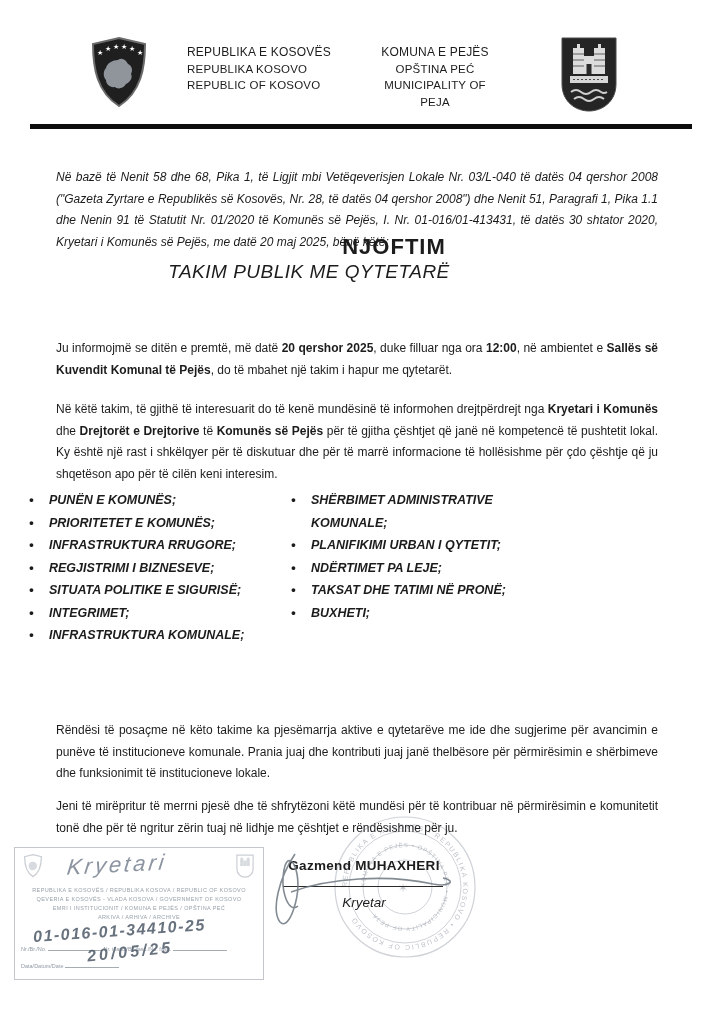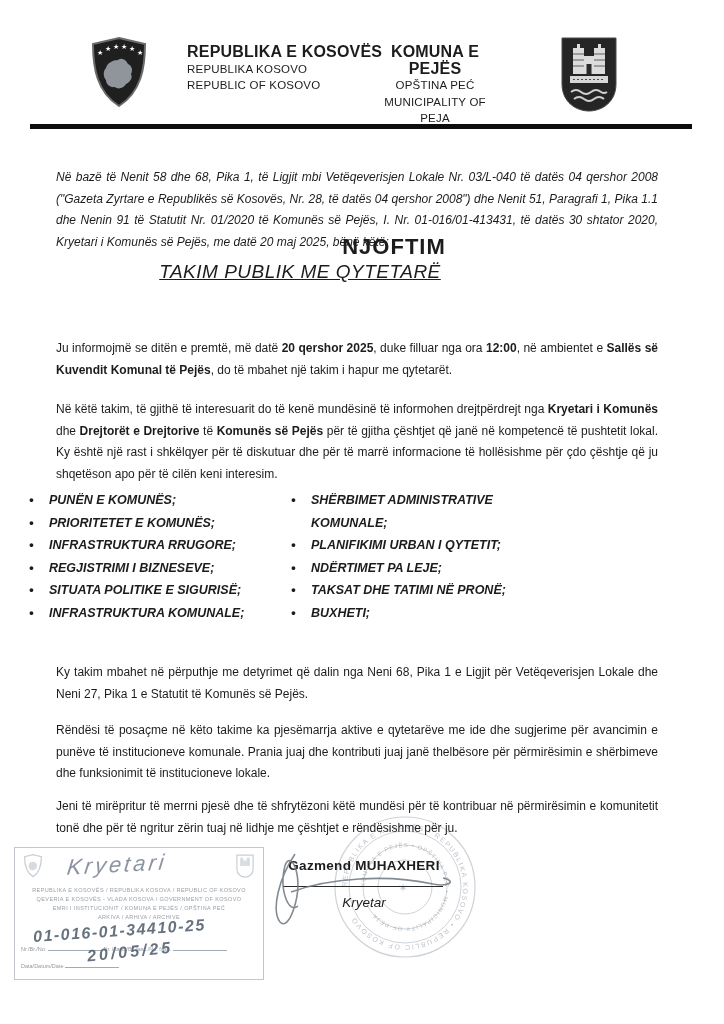--- a/index.html
+++ b/index.html
@@ -6,29 +6,29 @@
   .page{
     position:relative;width:724px;height:1024px;background:#ffffff;
     font-family:"Liberation Sans",sans-serif;color:#1c1c1c;overflow:hidden;
     margin:0 auto;
   }
   
   .header{position:absolute;top:34px;left:0;width:724px;height:86px;}
   .logo-ks{position:absolute;left:88px;top:2px;}
   .logo-peja{position:absolute;left:557px;top:0px;}
   .hblock{position:absolute;font-size:11.5px;line-height:16.5px;letter-spacing:.2px;}
-  .hblock .b1{font-weight:bold;font-size:16px;}
+  .hblock .b1{font-weight:normal;font-size:12px;}
   .hb-left{left:187px;top:10px;text-align:left;}
   .hb-right{left:368px;top:10px;width:134px;text-align:center;}
   .divider{position:absolute;top:124px;left:30px;width:662px;height:5px;background:#0d0d0d;}
   
   .txt{position:absolute;left:56px;width:602px;font-size:12px;line-height:21.5px;text-align:justify;z-index:2;}
   .intro{top:155px;font-style:italic;}
   .title{position:absolute;top:234px;left:0;width:724px;text-align:center;font-weight:bold;font-size:22px;letter-spacing:1px;z-index:2;padding-left:32px;}
-  .subtitle{position:absolute;top:261px;left:0;width:600px;text-align:center;font-style:italic;font-size:19px;letter-spacing:.5px;z-index:2;text-decoration:underline;}
+  .subtitle{position:absolute;top:261px;left:9px;width:600px;text-align:center;font-style:italic;font-size:19px;letter-spacing:.5px;z-index:2;}
   .p2{top:326px;} .p3{top:387px;} .p4{top:650px;} .p5{top:708px;} .p6{top:784px;}
   
   .topics{position:absolute;top:489px;left:0;width:724px;display:flex;z-index:2;}
   .topics ul{margin:0;padding:0;list-style:none;font-weight:bold;font-style:italic;font-size:12.5px;line-height:22.5px;}
   .topics ul li{position:relative;padding-left:24px;margin-left:25px;}
   .topics ul li::before{content:"•";position:absolute;left:4px;top:0;font-size:13px;}
   .list-left{margin-left:120px;width:262px;}
   .list-right{margin-left:16px;width:250px;}
   
   .round-stamp{position:absolute;left:331px;top:813px;z-index:1;opacity:.85;}
@@ -121,32 +121,32 @@
   <p class="txt p2"><span>Ju informojmë se ditën e premtë, më datë </span><b>20 qershor 2025</b><span>, duke filluar nga ora </span><b>12:00</b><span>, në ambientet e </span><b>Sallës së Kuvendit Komunal të Pejës</b><span>, do të mbahet një takim i hapur me qytetarët.</span></p>
   <p class="txt p3"><span>Në këtë takim, të gjithë të interesuarit do të kenë mundësinë të informohen drejtpërdrejt nga </span><b>Kryetari i Komunës</b><span> dhe </span><b>Drejtorët e Drejtorive</b><span> të </span><b>Komunës së Pejës</b><span> për të gjitha çështjet që janë në kompetencë të pushtetit lokal. Ky është një rast i shkëlqyer për të diskutuar dhe për të marrë informacione të hollësishme për çdo çështje që ju shqetëson apo për të cilën keni interesim.</span></p>
 
   <div class="topics">
     <ul class="list-left">
         <li>PUNËN E KOMUNËS;</li>
         <li>PRIORITETET E KOMUNËS;</li>
         <li>INFRASTRUKTURA RRUGORE;</li>
         <li>REGJISTRIMI I BIZNESEVE;</li>
         <li>SITUATA POLITIKE E SIGURISË;</li>
+        <li>INTEGRIMET;</li>
         <li>INFRASTRUKTURA KOMUNALE;</li>
       </ul>
     <ul class="list-right">
         <li>SHËRBIMET ADMINISTRATIVE KOMUNALE;</li>
         <li>PLANIFIKIMI URBAN I QYTETIT;</li>
         <li>NDËRTIMET PA LEJE;</li>
         <li>TAKSAT DHE TATIMI NË PRONË;</li>
         <li>BUXHETI;</li>
       </ul>
   </div>
 
-  <p class="txt p4">Ky takim mbahet në përputhje me detyrimet që dalin nga Neni 68, Pika 1 e Ligjit për Vetëqeverisjen Lokale dhe Neni 27, Pika 1 e Statutit të Komunës së Pejës.</p>
   <p class="txt p5">Rëndësi të posaçme në këto takime ka pjesëmarrja aktive e qytetarëve me ide dhe sugjerime për avancimin e punëve të institucioneve komunale. Prania juaj dhe kontributi juaj janë thelbësore për përmirësimin e shërbimeve dhe funksionimit të institucioneve lokale.</p>
   <p class="txt p6">Jeni të mirëpritur të merrni pjesë dhe të shfrytëzoni këtë mundësi për të kontribuar në përmirësimin e komunitetit tonë dhe për të ngritur zërin tuaj në lidhje me çështjet e rëndësishme për ju.</p>
 
   <svg class="round-stamp" width="148" height="148" viewBox="0 0 148 148">
     <defs>
       <path id="rs-outer" d="M74,74 m-58,0 a58,58 0 1,1 116,0 a58,58 0 1,1 -116,0"></path>
       <path id="rs-inner" d="M74,74 m-40,0 a40,40 0 1,1 80,0 a40,40 0 1,1 -80,0"></path>
     </defs>
     <g fill="none" stroke="rgba(128,138,150,0.45)">
       <circle cx="74" cy="74" r="70" stroke-width="1.2"></circle>

